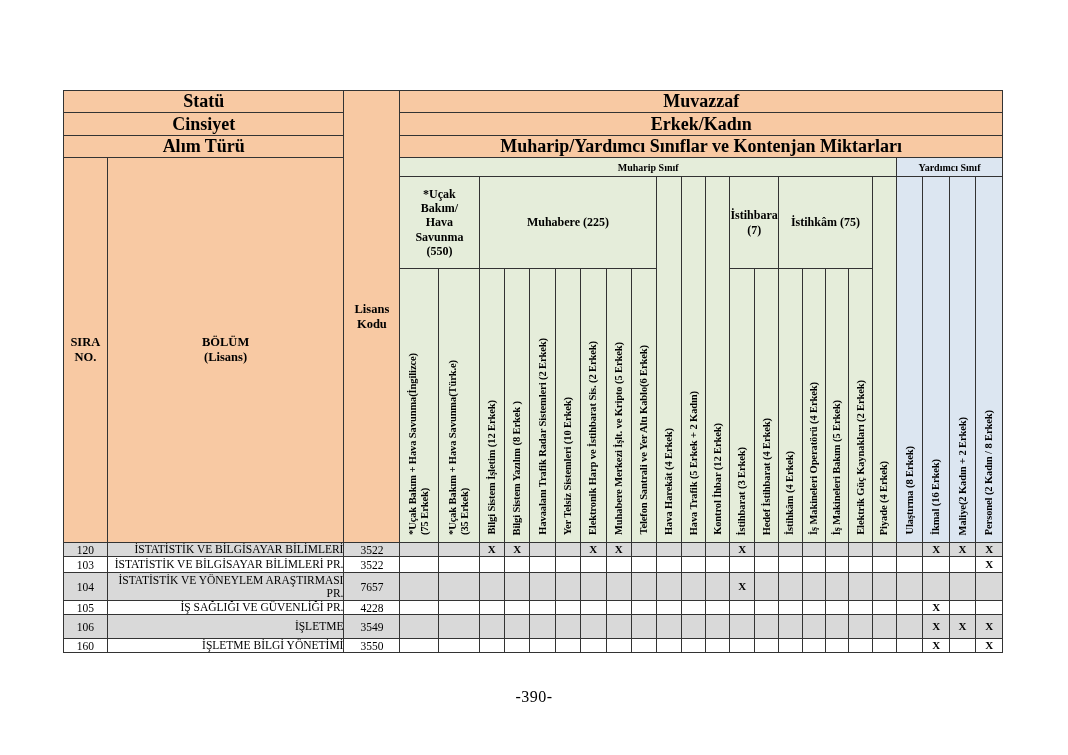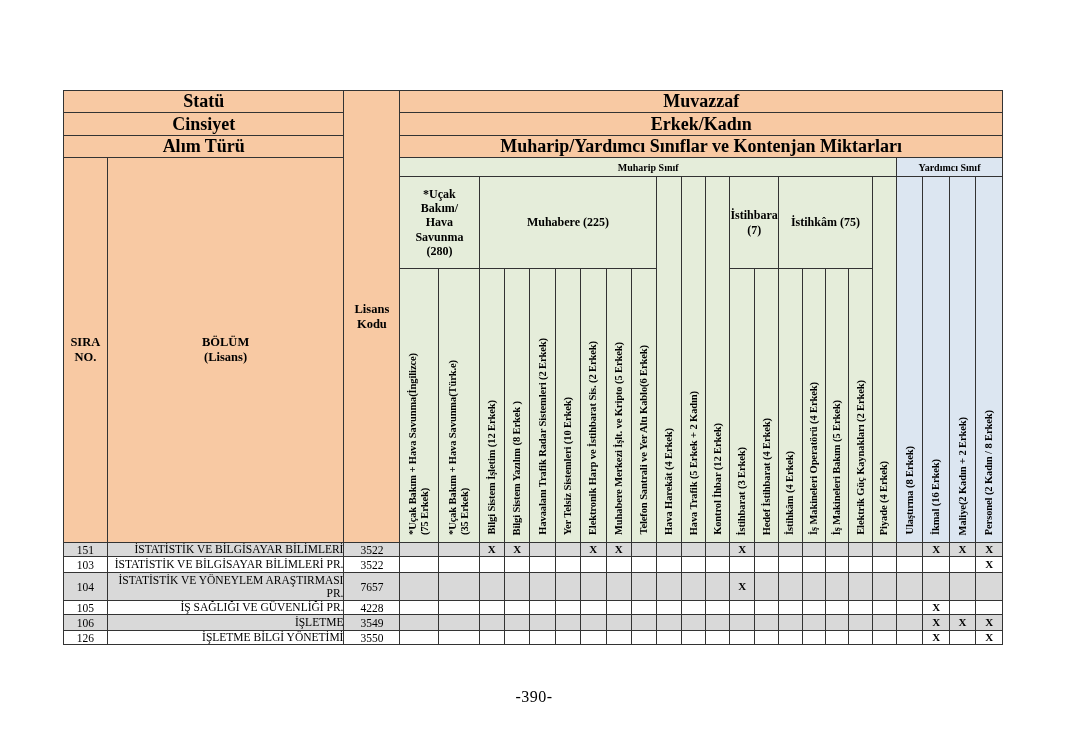--- a/index.html
+++ b/index.html
@@ -97,21 +97,21 @@
 (Lisans)</td>
       <td colspan="19" class="green classrow">Muharip Sınıf</td>
       <td colspan="4" class="blue classrow">Yardımcı Sınıf</td>
     </tr>
 
     <tr style="height:92px;" id="group-row">
           <td class="group-cell green" colspan="2">*Uçak
 Bakım/
 Hava
 Savunma
-(280)</td>
+(550)</td>
           <td class="group-cell green" colspan="7">Muhabere (225)</td>
           <td class="vcell green" rowspan="2"><div class="vtext">Hava Harekât (4 Erkek)</div></td>
           <td class="vcell green" rowspan="2"><div class="vtext">Hava Trafik (5 Erkek + 2 Kadın)</div></td>
           <td class="vcell green" rowspan="2"><div class="vtext">Kontrol İhbar (12 Erkek)</div></td>
           <td class="group-cell green" colspan="2">İstihbarat
 (7)</td>
           <td class="group-cell green" colspan="4">İstihkâm (75)</td>
           <td class="vcell green" rowspan="2"><div class="vtext">Piyade (4 Erkek)</div></td>
           <td class="vcell blue" rowspan="2"><div class="vtext">Ulaştırma (8 Erkek)</div></td>
           <td class="vcell blue" rowspan="2"><div class="vtext">İkmal (16 Erkek)</div></td>
@@ -134,21 +134,21 @@
           <td class="vcell green"><div class="vtext">Hedef İstihbarat (4 Erkek)</div></td>
           <td class="vcell green"><div class="vtext">İstihkâm (4 Erkek)</div></td>
           <td class="vcell green"><div class="vtext">İş Makineleri Operatörü (4 Erkek)</div></td>
           <td class="vcell green"><div class="vtext">İş Makineleri Bakım (5 Erkek)</div></td>
           <td class="vcell green"><div class="vtext">Elektrik Güç Kaynakları (2 Erkek)</div></td>
         </tr>
 
     </tbody>
       <tbody id="table-body">
         <tr class="shaded" style="height: 14px;">
-          <td class="no-cell">151</td>
+          <td class="no-cell">120</td>
           <td class="dept-cell">İSTATİSTİK VE BİLGİSAYAR BİLİMLERİ</td>
           <td class="code-cell">3522</td>
           <td class="qcell"></td>
           <td class="qcell"></td>
           <td class="qcell">X</td>
           <td class="qcell">X</td>
           <td class="qcell"></td>
           <td class="qcell"></td>
           <td class="qcell">X</td>
           <td class="qcell">X</td>
@@ -245,21 +245,21 @@
           <td class="qcell"></td>
           <td class="qcell"></td>
           <td class="qcell"></td>
           <td class="qcell"></td>
           <td class="qcell"></td>
           <td class="qcell"></td>
           <td class="qcell">X</td>
           <td class="qcell"></td>
           <td class="qcell"></td>
         </tr>
-        <tr class="shaded" style="height: 16px;">
+        <tr class="shaded" style="height: 24px;">
           <td class="no-cell">106</td>
           <td class="dept-cell">İŞLETME</td>
           <td class="code-cell">3549</td>
           <td class="qcell"></td>
           <td class="qcell"></td>
           <td class="qcell"></td>
           <td class="qcell"></td>
           <td class="qcell"></td>
           <td class="qcell"></td>
           <td class="qcell"></td>
@@ -274,21 +274,21 @@
           <td class="qcell"></td>
           <td class="qcell"></td>
           <td class="qcell"></td>
           <td class="qcell"></td>
           <td class="qcell"></td>
           <td class="qcell">X</td>
           <td class="qcell">X</td>
           <td class="qcell">X</td>
         </tr>
         <tr style="height: 14px;">
-          <td class="no-cell">126</td>
+          <td class="no-cell">160</td>
           <td class="dept-cell">İŞLETME BİLGİ YÖNETİMİ</td>
           <td class="code-cell">3550</td>
           <td class="qcell"></td>
           <td class="qcell"></td>
           <td class="qcell"></td>
           <td class="qcell"></td>
           <td class="qcell"></td>
           <td class="qcell"></td>
           <td class="qcell"></td>
           <td class="qcell"></td>

